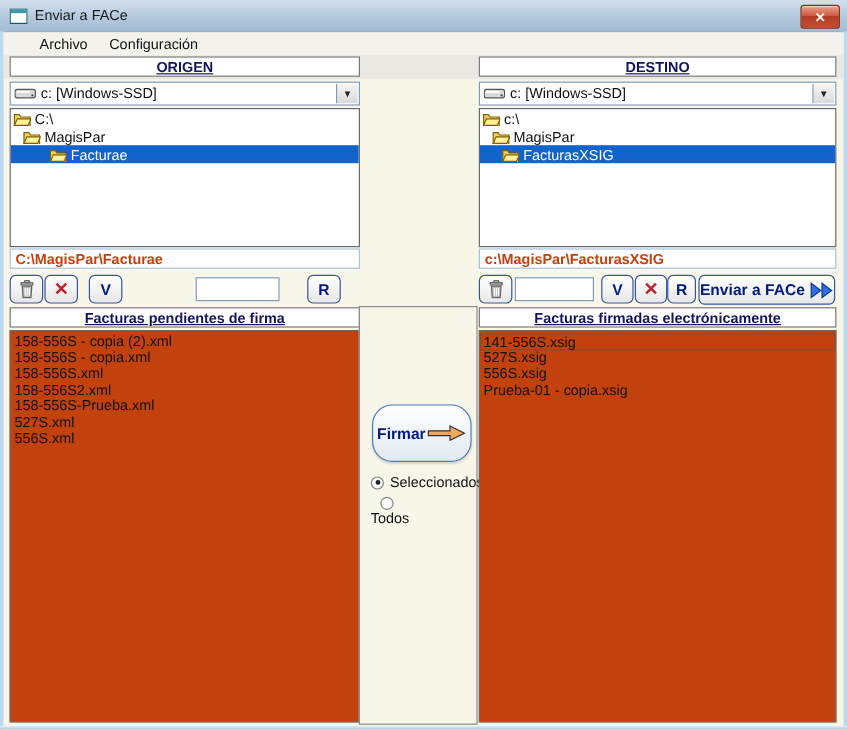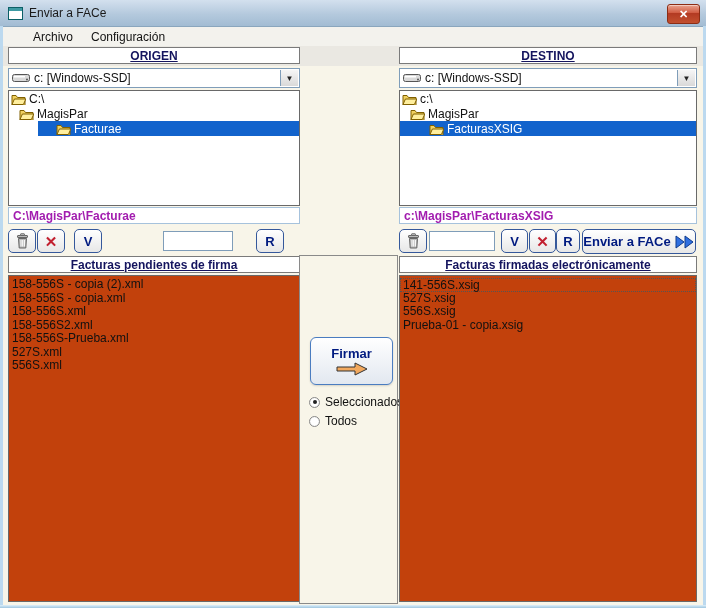--- a/index.html
+++ b/index.html
@@ -32,37 +32,37 @@
          display:flex;align-items:center;font-size:12px;color:#111;}
   .combo .drive-ic{margin:0 4px 0 3px;display:flex;}
   .combo-arrow{position:absolute;right:1px;top:1px;bottom:1px;width:17px;
                background:linear-gradient(#f6f6f6,#d9d9d9);border-left:1px solid #7f9db9;
                display:flex;align-items:center;justify-content:center;font-size:8px;color:#222;cursor:pointer;}
   .dirlist{position:absolute;background:#fff;border:1px solid #696969;box-sizing:border-box;overflow:hidden;}
   .dir-row{height:15px;display:flex;align-items:center;font-size:12px;color:#111;white-space:nowrap;}
   .dir-row svg{margin-right:3px;flex:none;}
   .dir-row.sel{background:#1263cc;color:#fff;}
   .pathbox{position:absolute;height:17px;background:#fff;border:1px solid #a6c2dc;box-sizing:border-box;
-           display:flex;align-items:center;font-size:12px;font-weight:bold;color:#a21caf;padding-left:4px;}
+           display:flex;align-items:center;font-size:12px;font-weight:bold;color:#c2410c;padding-left:4px;}
   .btn{position:absolute;border:1px solid #35589b;border-radius:5px;box-sizing:border-box;
        background:linear-gradient(#ffffff,#e7e7e7);display:flex;align-items:center;justify-content:center;
        font-size:13px;font-weight:bold;color:#001a80;cursor:pointer;}
   .btn .x-glyph{color:#c22030;font-size:15px;font-weight:bold;line-height:1;}
   .tfield{position:absolute;background:#fff;border:1px solid #7f9db9;box-sizing:border-box;
           font-size:12px;padding:0 3px;outline:none;}
   .filelist{position:absolute;background:#c2410c;border:1px solid #696969;box-sizing:border-box;
             overflow:hidden;padding-top:2px;}
   .file-row{height:13.5px;font-size:12px;color:#111;padding-left:3px;white-space:nowrap;line-height:13.5px;}
   .file-row.focused{border:1px dotted #555;padding-left:2px;line-height:12.5px;height:13.5px;box-sizing:border-box;}
 
   
   .mid-panel{position:absolute;left:299px;top:255px;width:99px;height:349px;background:#f8f5e9;
              border:1px solid #8a8a8a;box-sizing:border-box;}
   .firmar-btn{position:absolute;left:10px;top:81px;width:81px;height:46px;border:1px solid #4a7cc0;
-              border-radius:6px;background:linear-gradient(#ffffff,#e2e8f0);display:flex;flex-direction:column;
+              border-radius:17px;background:linear-gradient(#ffffff,#e2e8f0);display:flex;flex-direction:row;
               align-items:center;justify-content:center;cursor:pointer;box-shadow:0 1px 2px rgba(0,0,0,.15);}
   .firmar-btn .lbl{font-size:13px;font-weight:bold;color:#001a80;}
   .radio-row{position:absolute;left:9px;display:flex;align-items:center;font-size:12px;color:#111;cursor:pointer;}
   .radio{width:11px;height:11px;border-radius:50%;border:1px solid #8a8a8a;background:radial-gradient(#fff 55%,#d8d8d8);
          margin-right:5px;position:relative;flex:none;box-sizing:border-box;}
   .radio.checked::after{content:"";position:absolute;left:2.5px;top:2.5px;width:4px;height:4px;border-radius:50%;background:#222;}
 
   .send-btn{position:absolute;left:582px;top:229px;width:114px;height:25px;border:1px solid #35589b;border-radius:5px;
             background:linear-gradient(#ffffff,#e7e7e7);display:flex;align-items:center;justify-content:center;
             font-size:13px;font-weight:bold;color:#001a80;cursor:pointer;box-sizing:border-box;}
@@ -117,21 +117,21 @@
         </svg>
       <span>C:\</span>
     </div>
     <div class="dir-row" style="padding-left:10px;">
       <svg width="15" height="12" viewBox="0 0 15 12">
           <path d="M1 2.5 h4 l1.5 2 H14 v8 H1 z" fill="#f0d060" stroke="#806000"></path>
           <path d="M1 11.5 L3.4 6 H14.8 L12.4 11.5 Z" fill="#ffef9e" stroke="#806000"></path>
         </svg>
       <span>MagisPar</span>
     </div>
-    <div class="dir-row sel" style="padding-left:18px;margin-left:29px;">
+    <div class="dir-row sel" style="padding-left:32px;">
       <svg width="15" height="12" viewBox="0 0 15 12">
           <path d="M1 2.5 h4 l1.5 2 H14 v8 H1 z" fill="#f0d060" stroke="#806000"></path>
           <path d="M1 11.5 L3.4 6 H14.8 L12.4 11.5 Z" fill="#ffef9e" stroke="#806000"></path>
         </svg>
       <span>Facturae</span>
     </div>
   </div>
 
   <div class="pathbox" style="left:8px;top:207px;width:292px;">C:\MagisPar\Facturae</div>
 
@@ -168,21 +168,21 @@
     <div class="firmar-btn">
       <span class="lbl">Firmar</span>
       <svg width="34" height="16" viewBox="0 0 34 16">
           <polygon points="2,6 20,6 20,2 32,8 20,14 20,10 2,10" fill="#f2a95f" stroke="#333" stroke-width="1"></polygon>
         </svg>
     </div>
     <div class="radio-row" style="top:139px;">
       <span class="radio checked"></span>
       <span>Seleccionados</span>
     </div>
-    <div class="radio-row" style="top:158px;">
+    <div class="radio-row" style="top:158px;flex-direction:column;">
       <span class="radio"></span>
       <span>Todos</span>
     </div>
   </div>
 
   <div class="hdr-box" style="left:399px;top:47px;width:298px;height:17px;">DESTINO</div>
 
   <div class="combo" style="left:399px;top:68px;width:298px;">
     <span class="drive-ic">
       <svg width="18" height="10" viewBox="0 0 18 10">
@@ -203,21 +203,21 @@
         </svg>
       <span>c:\</span>
     </div>
     <div class="dir-row" style="padding-left:10px;">
       <svg width="15" height="12" viewBox="0 0 15 12">
           <path d="M1 2.5 h4 l1.5 2 H14 v8 H1 z" fill="#f0d060" stroke="#806000"></path>
           <path d="M1 11.5 L3.4 6 H14.8 L12.4 11.5 Z" fill="#ffef9e" stroke="#806000"></path>
         </svg>
       <span>MagisPar</span>
     </div>
-    <div class="dir-row sel" style="padding-left:29px;">
+    <div class="dir-row sel" style="padding-left:18px;">
       <svg width="15" height="12" viewBox="0 0 15 12">
           <path d="M1 2.5 h4 l1.5 2 H14 v8 H1 z" fill="#f0d060" stroke="#806000"></path>
           <path d="M1 11.5 L3.4 6 H14.8 L12.4 11.5 Z" fill="#ffef9e" stroke="#806000"></path>
         </svg>
       <span>FacturasXSIG</span>
     </div>
   </div>
 
   <div class="pathbox" style="left:399px;top:207px;width:298px;">c:\MagisPar\FacturasXSIG</div>
 

